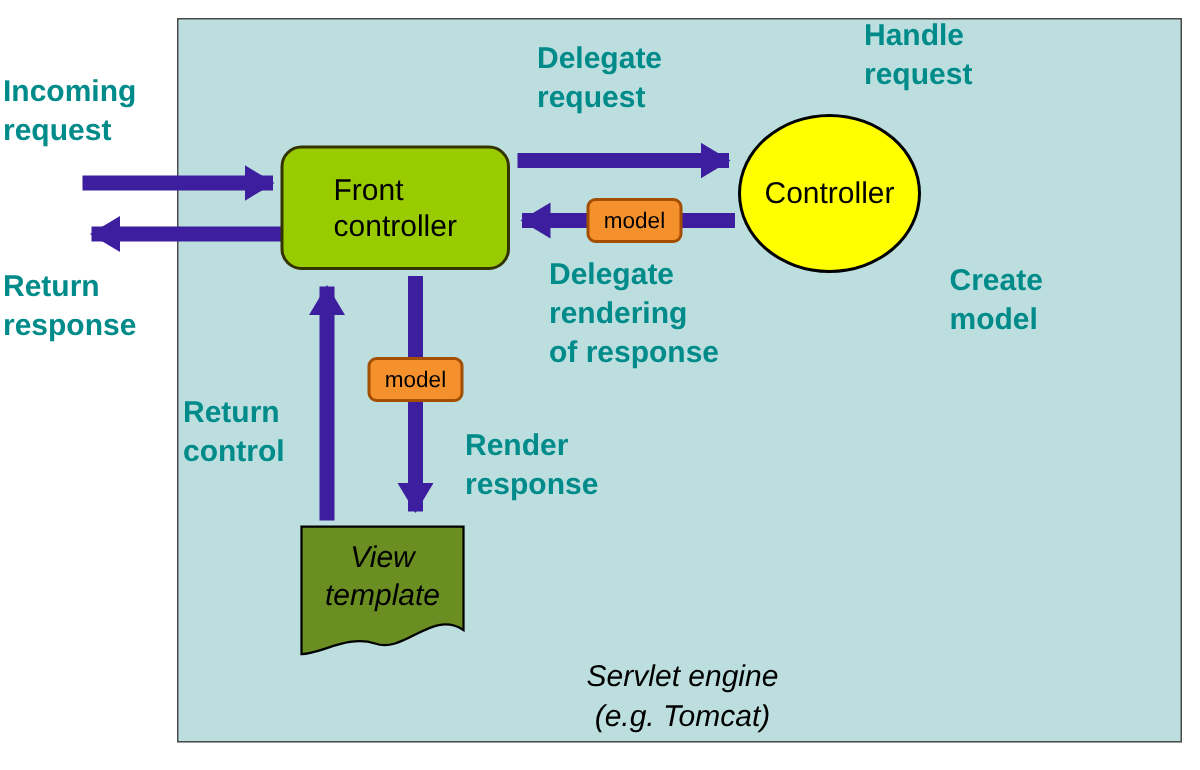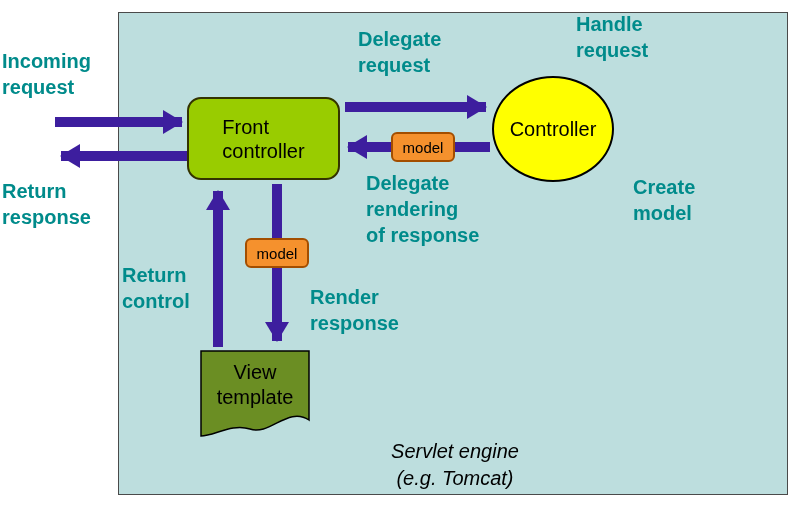--- a/index.html
+++ b/index.html
@@ -42,21 +42,21 @@
     border:2px solid #A34E00; border-radius:6px; box-sizing:border-box;
     display:flex; align-items:center; justify-content:center;
     font-size:15px; color:#000; z-index:3;
   }
   .model1 { left:391px; top:132px; }
   .model2 { left:245px; top:238px; }
   .viewtpl { position:absolute; left:200px; top:350px; width:110px; height:90px; z-index:3; }
   .viewtpl svg { display:block; }
   .vt-text {
     position:absolute; left:0; top:10px; width:110px; text-align:center;
-    color:#000; font-size:20px; line-height:25px;
+    color:#000; font-size:20px; line-height:25px;font-style:italic;
   }
   .servlet {
     position:absolute; left:330px; top:438px; width:250px; text-align:center;
     color:#000; font-size:20px; line-height:27px; z-index:3;font-style:italic;
   }
 </style>
 </head>
 <body>
 
 <div class="stage">

